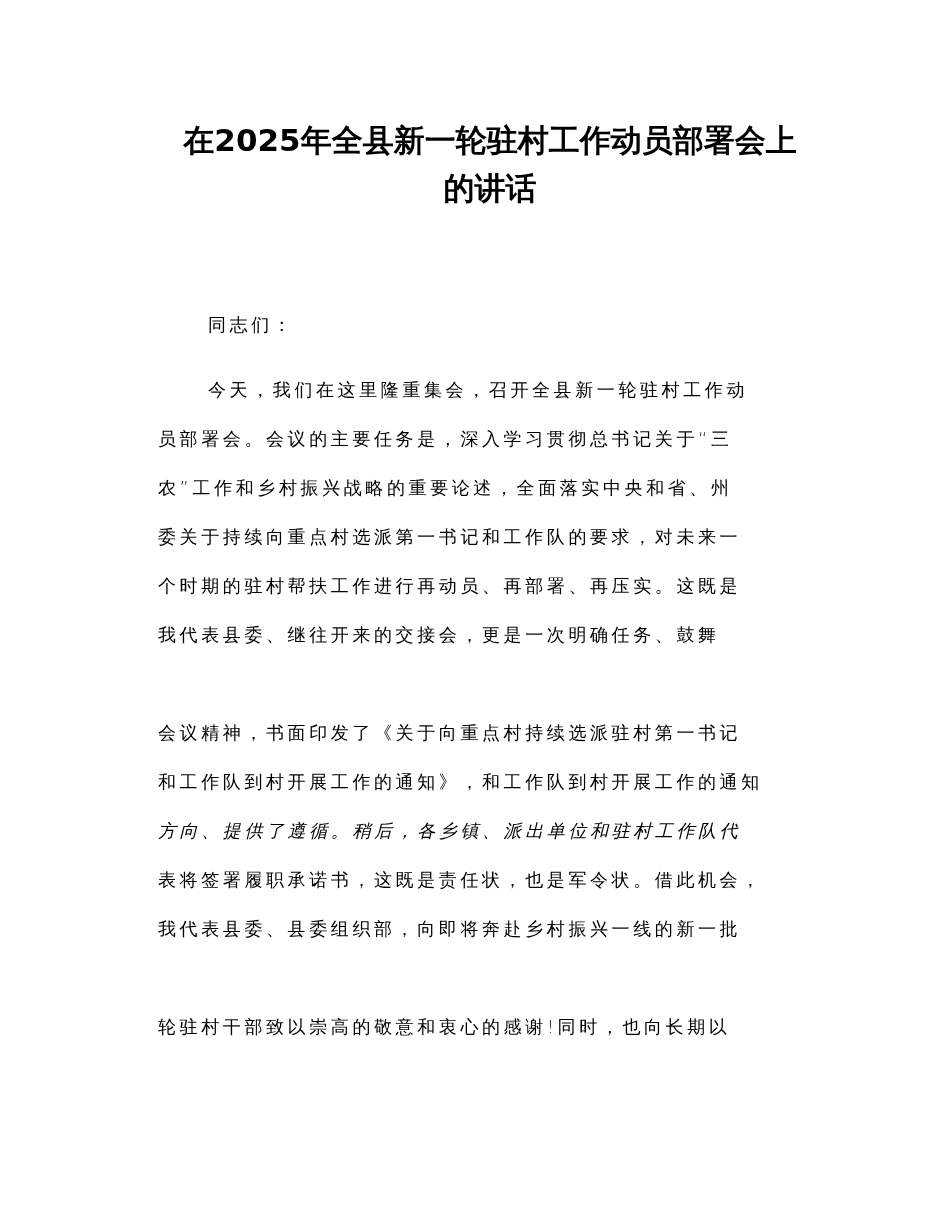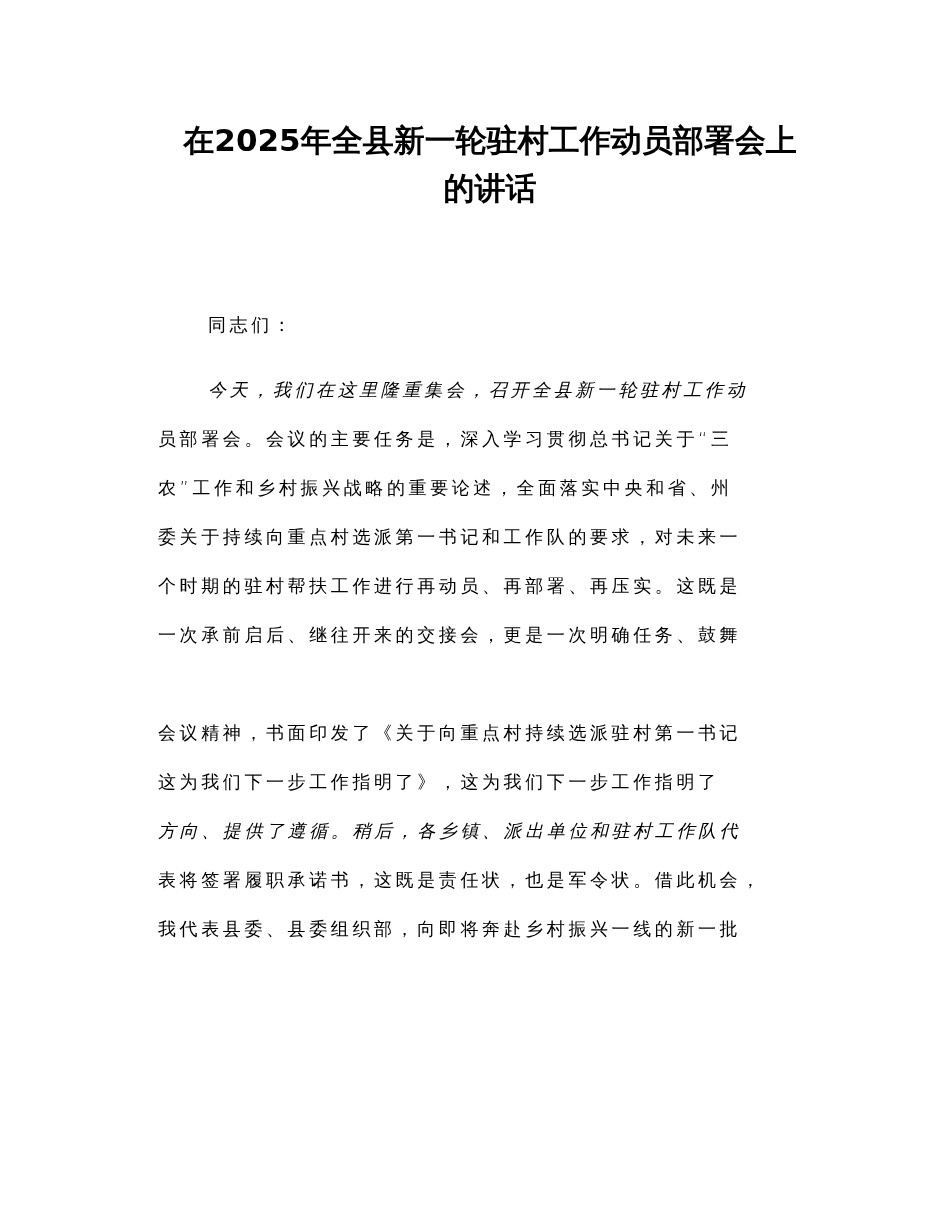--- a/index.html
+++ b/index.html
@@ -17,24 +17,25 @@
 </style>
 </head>
 <body>
 
 <div class="page">
   <div class="title title1">在2025年全县新一轮驻村工作动员部署会上</div>
   <div class="title title2">的讲话</div>
 
   <div class="line indent" style="top:310px;">同志们：</div>
 
-  <div class="line indent" style="top:375px;font-style:italic;">今天，我们在这里隆重集会，召开全县新一轮驻村工作动</div>
+  <div class="line indent" style="top:375px;">今天，我们在这里隆重集会，召开全县新一轮驻村工作动</div>
   <div class="line" style="top:424px;">员部署会。会议的主要任务是，深入学习贯彻总书记关于“三</div>
   <div class="line" style="top:473px;">农”工作和乡村振兴战略的重要论述，全面落实中央和省、州</div>
   <div class="line" style="top:522px;">委关于持续向重点村选派第一书记和工作队的要求，对未来一</div>
   <div class="line" style="top:571px;">个时期的驻村帮扶工作进行再动员、再部署、再压实。这既是</div>
-  <div class="line" style="top:620px;">一次承前启后、继往开来的交接会，更是一次明确任务、鼓舞</div>
+  <div class="line" style="top:620px;">我代表县委、继往开来的交接会，更是一次明确任务、鼓舞</div>
   <div class="line" style="top:718px;">会议精神，书面印发了《关于向重点村持续选派驻村第一书记</div>
-  <div class="line" style="top:767px;">这为我们下一步工作指明了》，这为我们下一步工作指明了</div>
+  <div class="line" style="top:767px;">和工作队到村开展工作的通知》，和工作队到村开展工作的通知</div>
   <div class="line" style="top:816px;font-style:italic;">方向、提供了遵循。稍后，各乡镇、派出单位和驻村工作队代</div>
   <div class="line" style="top:865px;">表将签署履职承诺书，这既是责任状，也是军令状。借此机会，</div>
   <div class="line" style="top:914px;">我代表县委、县委组织部，向即将奔赴乡村振兴一线的新一批</div>
+  <div class="line" style="top:1012px;">轮驻村干部致以崇高的敬意和衷心的感谢!同时，也向长期以</div>
 </div>
 
 </body></html>

